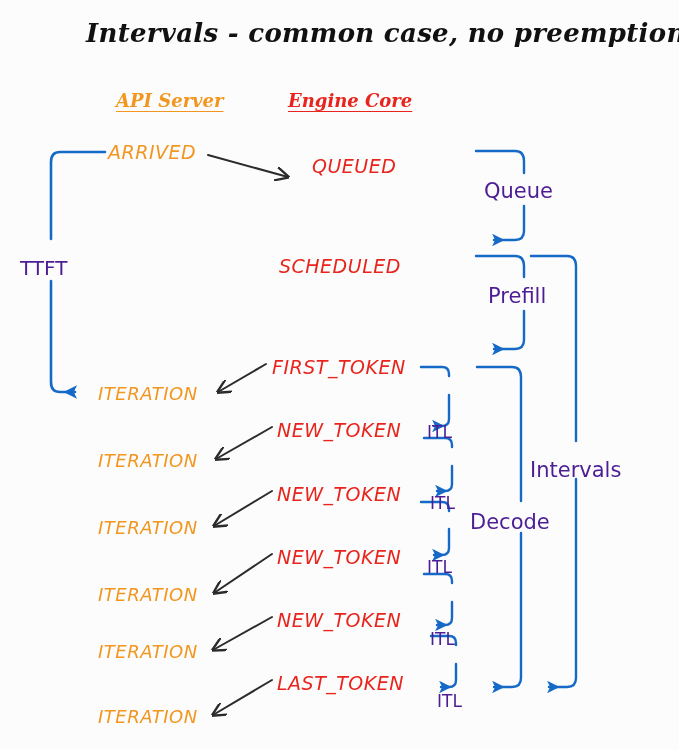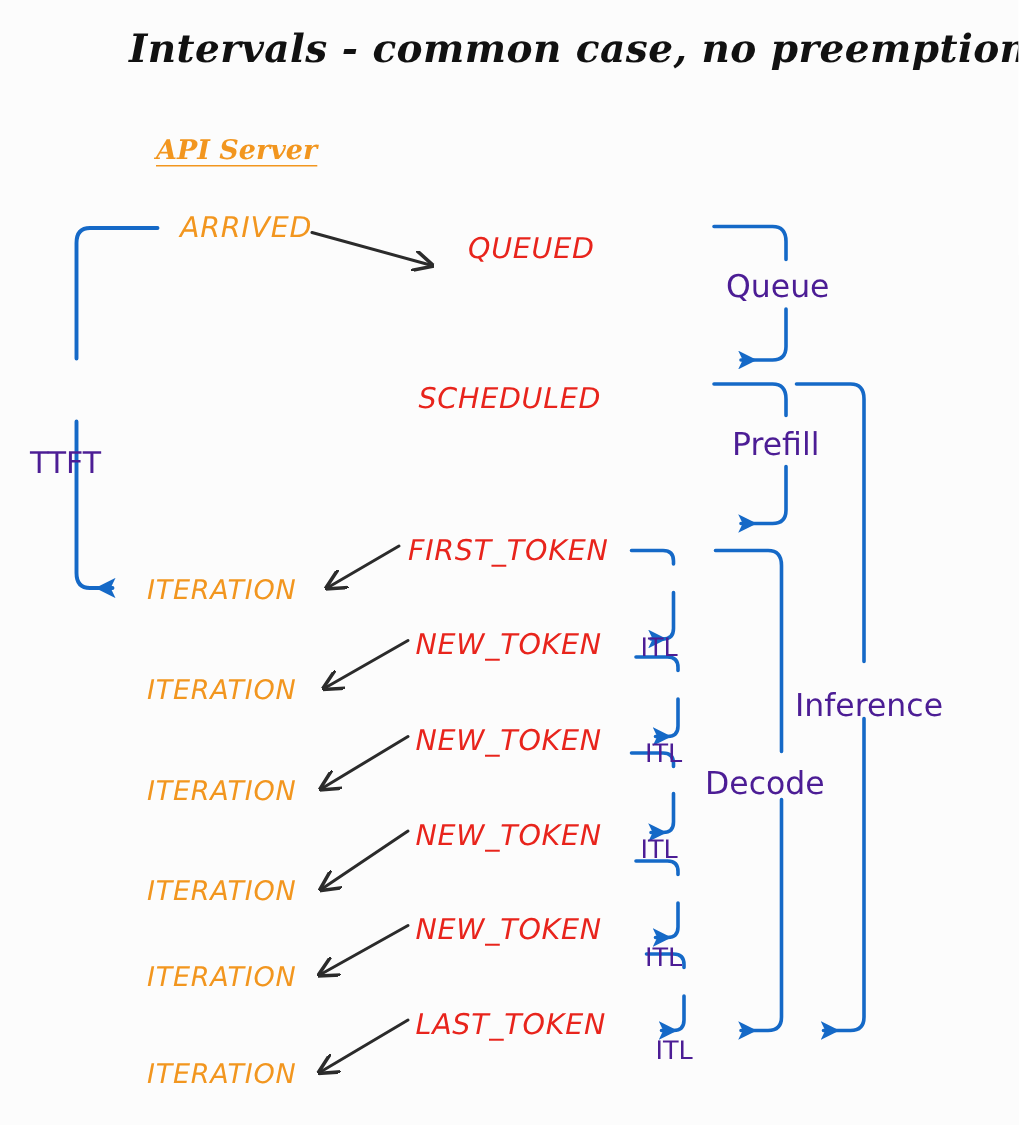--- a/index.html
+++ b/index.html
@@ -148,43 +148,44 @@
       <path d="M 452 602 L 452 618 Q 452 625 445 625 L 437 625" marker-end="url(#blueArrow)"></path>
     </g>
     <g stroke="#1569C7" stroke-width="2.4" fill="none" stroke-linecap="round" stroke-linejoin="round">
       <path d="M 431 636 L 449 636 Q 456 636 456 643 L 456 645"></path>
       <path d="M 456 664 L 456 680 Q 456 687 449 687 L 441 687" marker-end="url(#blueArrow)"></path>
     </g>
   </svg>
 
   <div class="lbl title" style="left:86px; top:20px;">Intervals - common case, no preemptions</div>
 
-  <div class="lbl colhead api" style="left:104px; top:92px;">API Server</div>
+  <div class="lbl colhead api" style="left:116px; top:92px;">API Server</div>
+  <div class="lbl colhead engine" style="left:288px; top:92px;">Engine Core</div>
 
-  <div class="lbl state api" style="left:120px; top:143px;">ARRIVED</div>
+  <div class="lbl state api" style="left:108px; top:143px;">ARRIVED</div>
   <div class="lbl state api small" style="left:98px; top:385px;">ITERATION</div>
   <div class="lbl state api small" style="left:98px; top:452px;">ITERATION</div>
   <div class="lbl state api small" style="left:98px; top:519px;">ITERATION</div>
   <div class="lbl state api small" style="left:98px; top:586px;">ITERATION</div>
   <div class="lbl state api small" style="left:98px; top:643px;">ITERATION</div>
   <div class="lbl state api small" style="left:98px; top:708px;">ITERATION</div>
 
   <div class="lbl state engine" style="left:293px; top:157px;margin-left:19px;">QUEUED</div>
   <div class="lbl state engine" style="left:279px; top:257px;">SCHEDULED</div>
   <div class="lbl state engine" style="left:272px; top:358px;">FIRST_TOKEN</div>
   <div class="lbl state engine" style="left:277px; top:421px;">NEW_TOKEN</div>
   <div class="lbl state engine" style="left:277px; top:485px;">NEW_TOKEN</div>
   <div class="lbl state engine" style="left:277px; top:548px;">NEW_TOKEN</div>
   <div class="lbl state engine" style="left:277px; top:611px;">NEW_TOKEN</div>
   <div class="lbl state engine" style="left:277px; top:674px;">LAST_TOKEN</div>
 
-  <div class="lbl interval ttft" style="left:20px; top:258px;margin-top:40px;">TTFT</div>
+  <div class="lbl interval ttft" style="left:20px; top:258px;">TTFT</div>
   <div class="lbl interval" style="left:484px; top:181px;">Queue</div>
   <div class="lbl interval" style="left:488px; top:286px;">Prefill</div>
-  <div class="lbl interval" style="left:530px; top:460px;">Inference</div>
+  <div class="lbl interval" style="left:530px; top:460px;">Intervals</div>
   <div class="lbl interval" style="left:470px; top:512px;">Decode</div>
 
   <div class="lbl interval itl" style="left:427px; top:381px;">ITL</div>
   <div class="lbl interval itl" style="left:430px; top:452px;">ITL</div>
   <div class="lbl interval itl" style="left:427px; top:516px;">ITL</div>
   <div class="lbl interval itl" style="left:430px; top:588px;">ITL</div>
   <div class="lbl interval itl" style="left:437px; top:650px;">ITL</div>
 
 </div>
 

